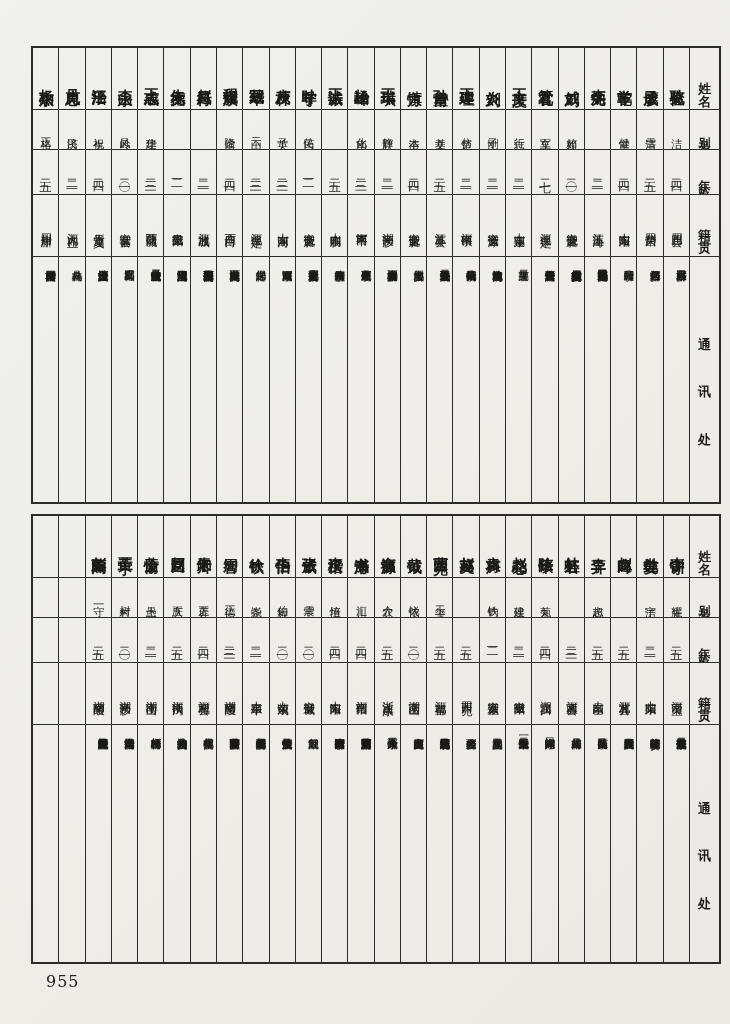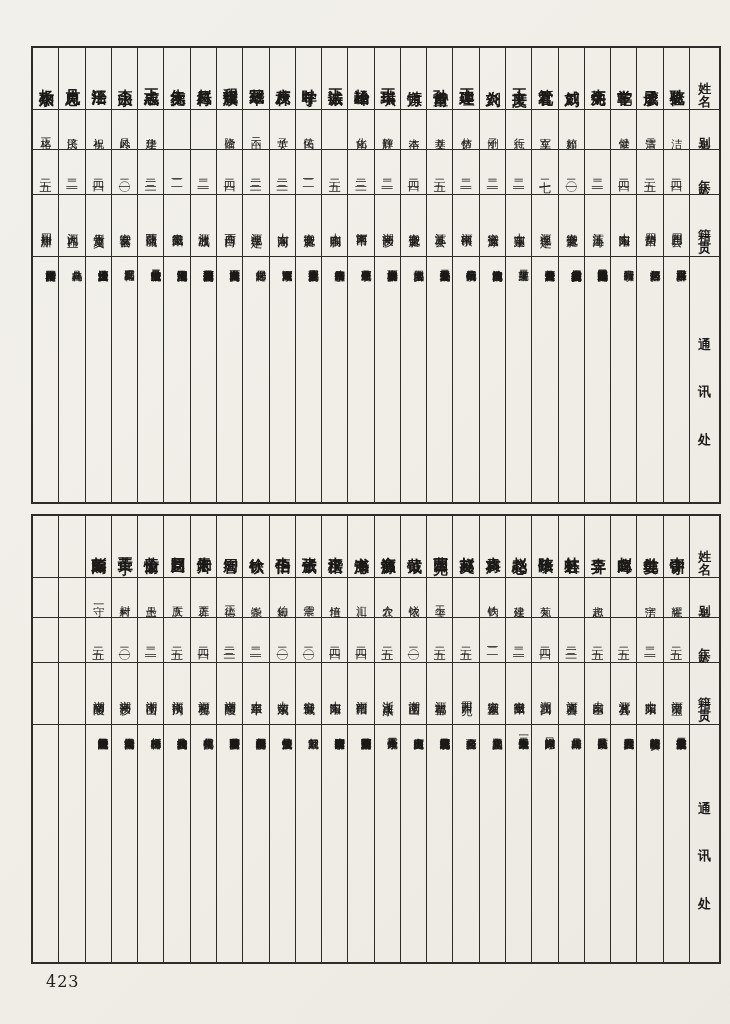--- a/index.html
+++ b/index.html
@@ -436,15 +436,15 @@
         <div class="col entry">
         <div class="cell c-name"></div>
         <div class="cell c-alias"></div>
         <div class="cell c-age"></div>
         <div class="cell c-origin"></div>
         <div class="cell c-addr"></div>
       </div>
       </div>
   </div>
 
-  <div class="pagenum">423</div>
+  <div class="pagenum">955</div>
 
 </div>
 
 </body></html>

